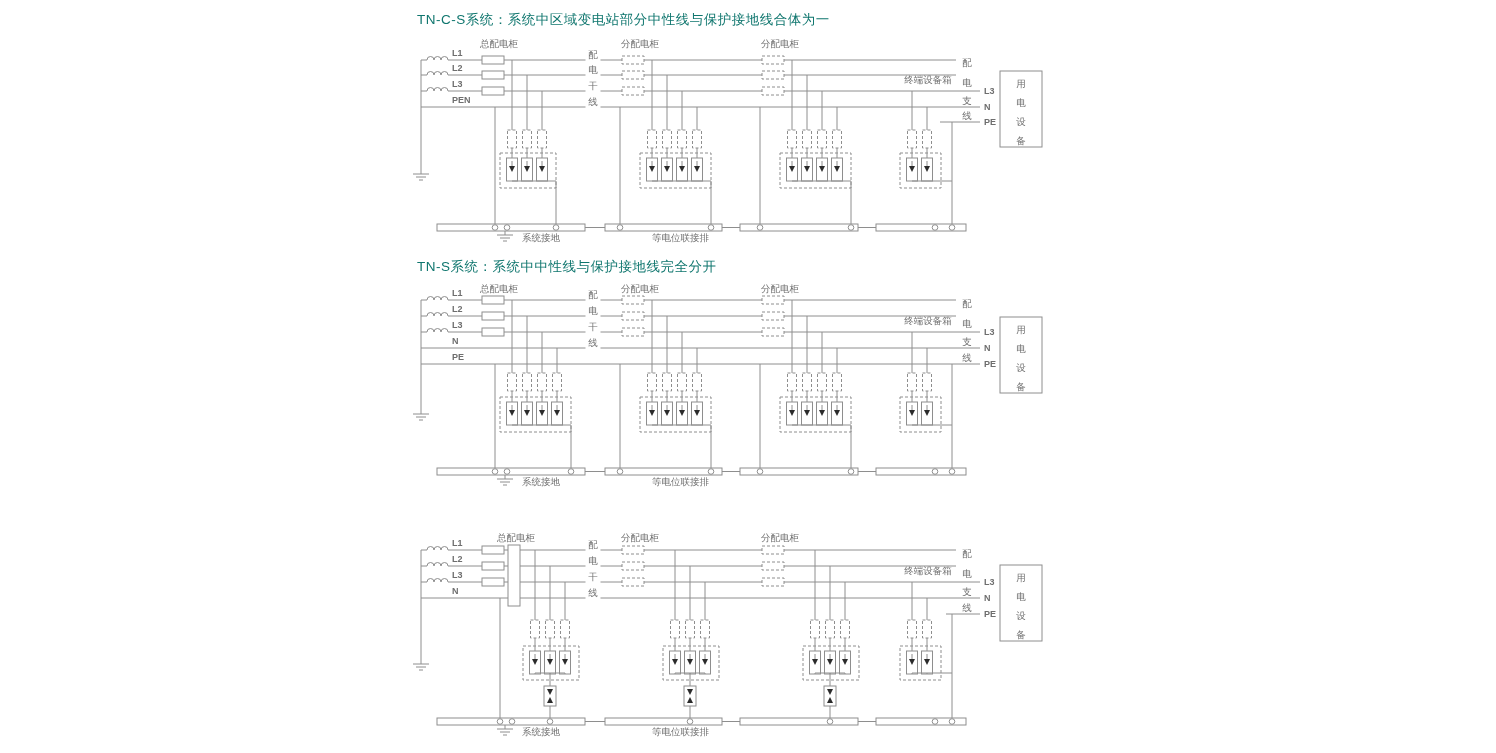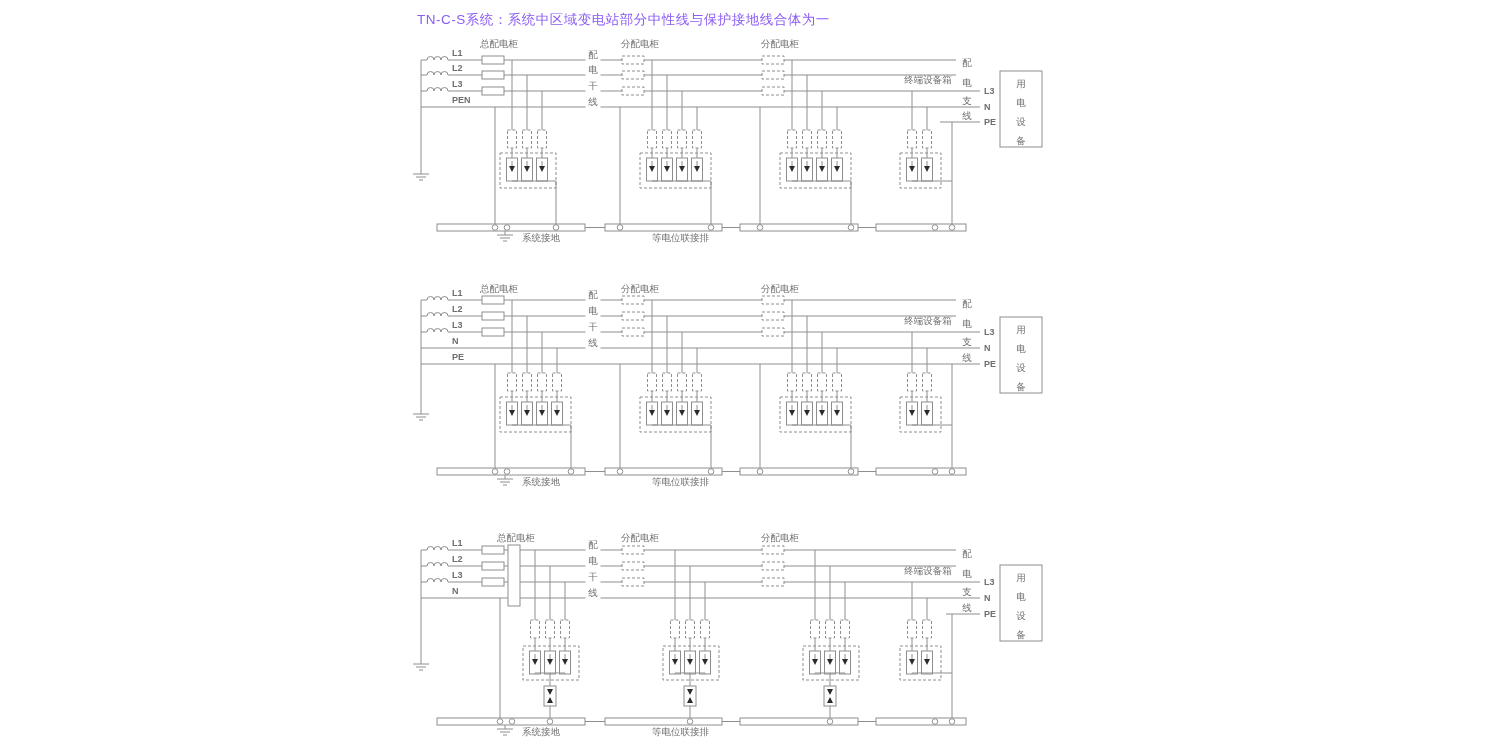--- a/index.html
+++ b/index.html
@@ -1,28 +1,29 @@
 <!DOCTYPE html>
 <html><head>
 <meta charset="utf-8">
 <style>
   html,body{margin:0;padding:0;background:#ffffff;}
   .canvas{position:relative;width:1496px;height:753px;background:#ffffff;overflow:hidden;
           font-family:"Liberation Sans", sans-serif;}
-  .title{position:absolute;font-size:13.5px;color:#8b5cf6;white-space:nowrap;letter-spacing:0.5px;}
+  .title{position:absolute;font-size:13.5px;color:#0f766e;white-space:nowrap;letter-spacing:0.5px;}
   .t1{left:417px;top:11px;}
   .t2{left:417px;top:258px;}
   .t3{left:402px;top:505px;}
   svg{position:absolute;left:0;top:0;}
 </style>
 </head>
 <body>
 
 <div class="canvas">
   <div class="title t1">TN-C-S系统：系统中区域变电站部分中性线与保护接地线合体为一</div>
+  <div class="title t2">TN-S系统：系统中中性线与保护接地线完全分开</div>
   <svg id="dwg" width="1496" height="753" viewBox="0 0 1496 753">
       <line x1="421" y1="60" x2="421" y2="170" stroke="#8e8e8e" stroke-width="1"></line>
       <line x1="421" y1="170" x2="421" y2="174" stroke="#8e8e8e" stroke-width="1"></line>
       <line x1="413" y1="174" x2="429" y2="174" stroke="#8e8e8e" stroke-width="1"></line>
       <line x1="416" y1="177" x2="426" y2="177" stroke="#8e8e8e" stroke-width="1"></line>
       <line x1="419" y1="180" x2="423" y2="180" stroke="#8e8e8e" stroke-width="1"></line>
       <line x1="421" y1="60" x2="427" y2="60" stroke="#8e8e8e" stroke-width="1"></line>
       <path d="M 427 60 a 3.5 3.5 0 0 1 7 0 a 3.5 3.5 0 0 1 7 0 a 3.5 3.5 0 0 1 7 0" fill="none" stroke="#8e8e8e" stroke-width="1"></path>
       <line x1="448" y1="60" x2="956" y2="60" stroke="#8e8e8e" stroke-width="1"></line>
       <text x="452" y="56" fill="#6e6e6e" font-size="9" text-anchor="start" font-weight="bold" font-family="&quot;Liberation Sans&quot;, sans-serif">L1</text>

